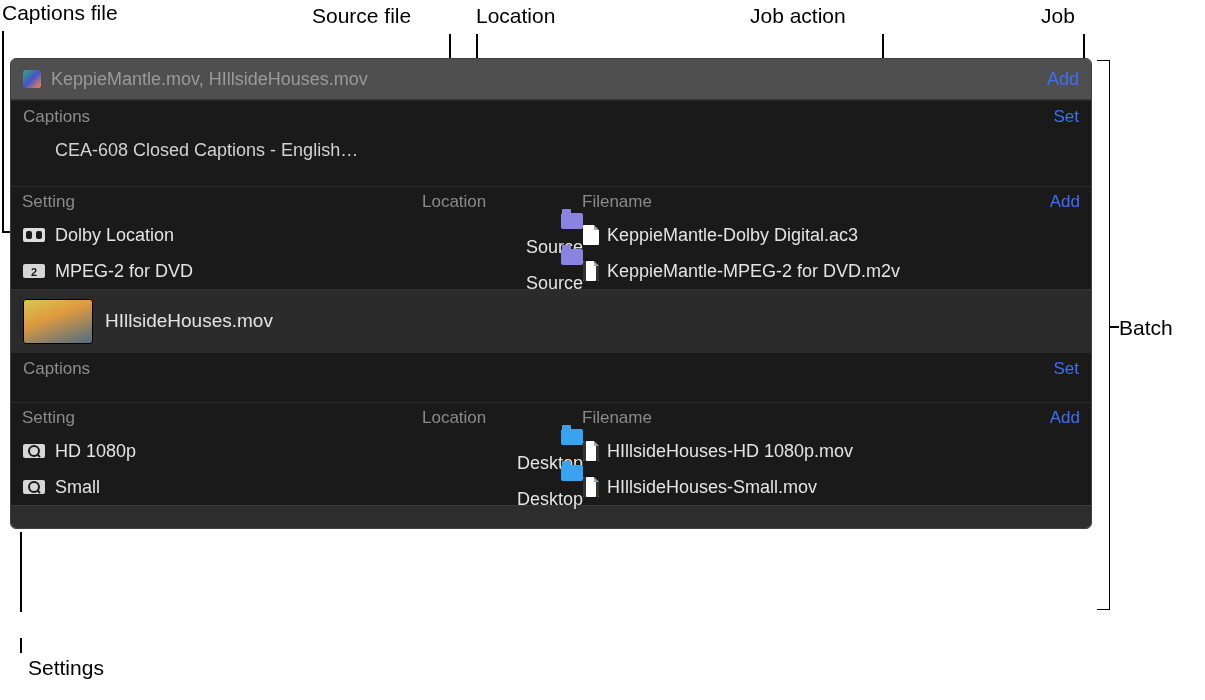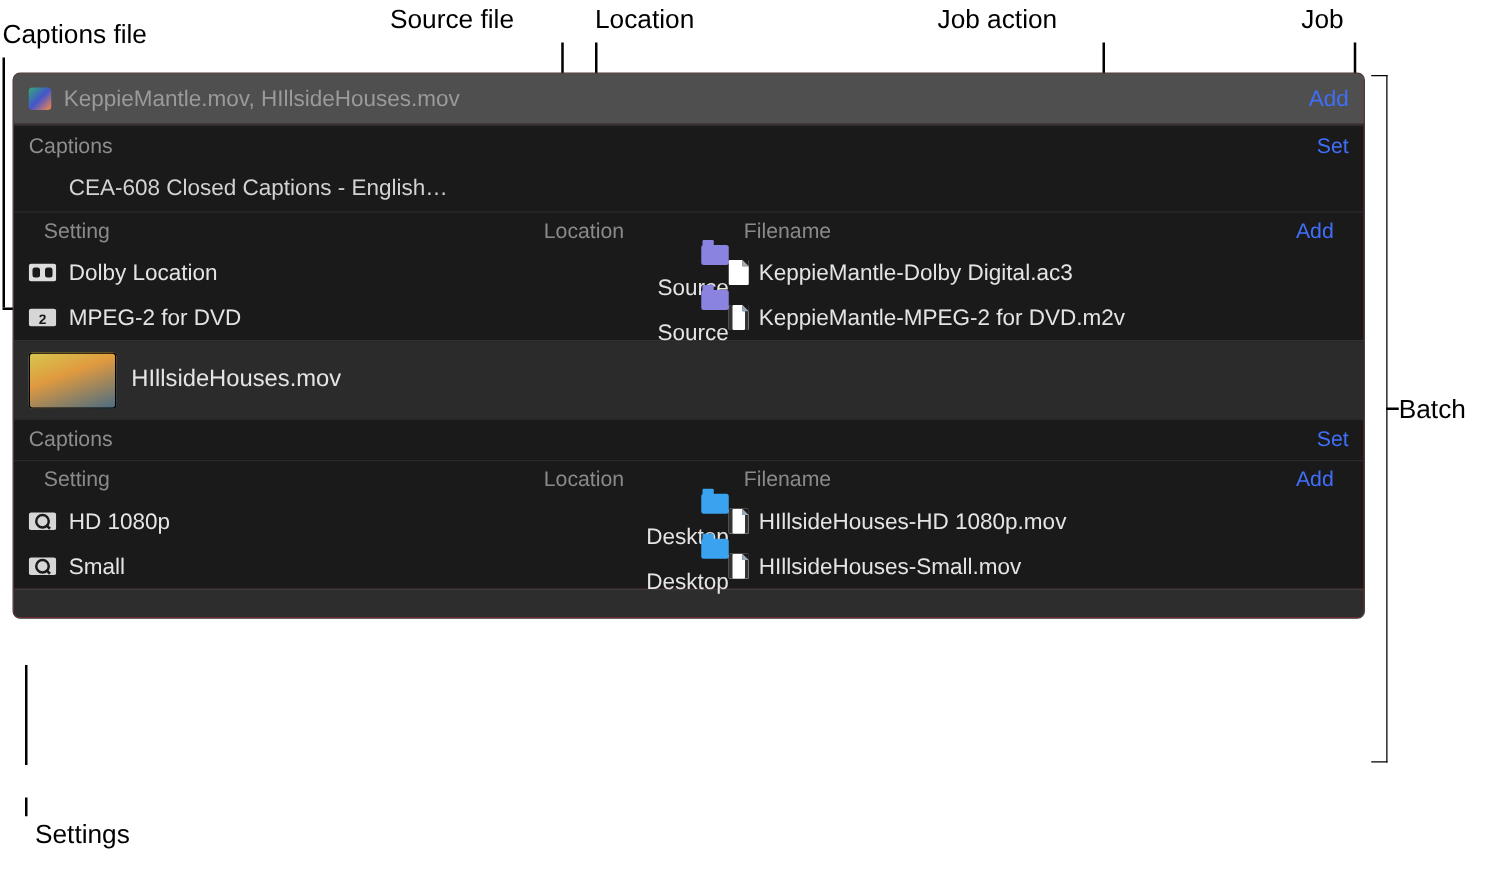--- a/index.html
+++ b/index.html
@@ -21,21 +21,21 @@
     position: absolute;
     background: #000;
   }
 
   
   .panel {
     position: absolute;
     left: 10px;
     top: 58px;
     width: 1080px;
-    background: #b91c1c;
+    background: #a3a3a3;
     border: 1px solid #404040;
     border-radius: 6px;
     overflow: hidden;
     font-size: 18px;
     color: #c6c6c6;
   }
   .batch-header {
     display: flex;
     align-items: center;
     background: #4f4f4f;
@@ -91,26 +91,27 @@
     display: flex;
     align-items: center;
     padding: 4px 12px 6px 44px;
     height: 26px;
     color: #d2d2d2;
     font-size: 18px;
   }
 
   .cols-head {
     display: flex;
-    padding: 3px 24px;
+    padding: 3px 11px;
     height: 24px;
     border-top: 1px solid #2a2a2a;
     color: #8a8a8a;
     font-size: 17px;
     align-items: center;
+    margin-top: 17px;
   }
   .c-setting { width: 400px; }
   .c-location { width: 160px; }
   .c-filename { flex: 1; }
   .c-end { width: 44px; text-align: right; }
   .cols-head .c-end { color: #3f6ff8; cursor: pointer; }
 
   .data-row {
     display: flex;
     align-items: center;
@@ -146,21 +147,21 @@
     height: 548px;
     width: 12px;
     border-right: 1.5px solid #000;
     border-top: 1.5px solid #000;
     border-bottom: 1.5px solid #000;
   }
 </style>
 </head>
 <body>
 
-<div class="annot" style="left:2px; top:16px;">
+<div class="annot" style="left:2px; top:1px;">
   <span>Captions file</span>
   <div class="lead" style="left:0; top:30px; width:1.5px; height:200px;"></div>
   <div class="lead" style="left:0; top:230px; width:42px; height:1.5px;"></div>
 </div>
 
 <div class="annot" style="left:312px; top:4px;">
   <span>Source file</span>
   <div class="lead" style="left:137px; top:30px; width:1.5px; height:100px;"></div>
   <div class="lead" style="left:-10px; top:130px; width:147px; height:1.5px;"></div>
 </div>

